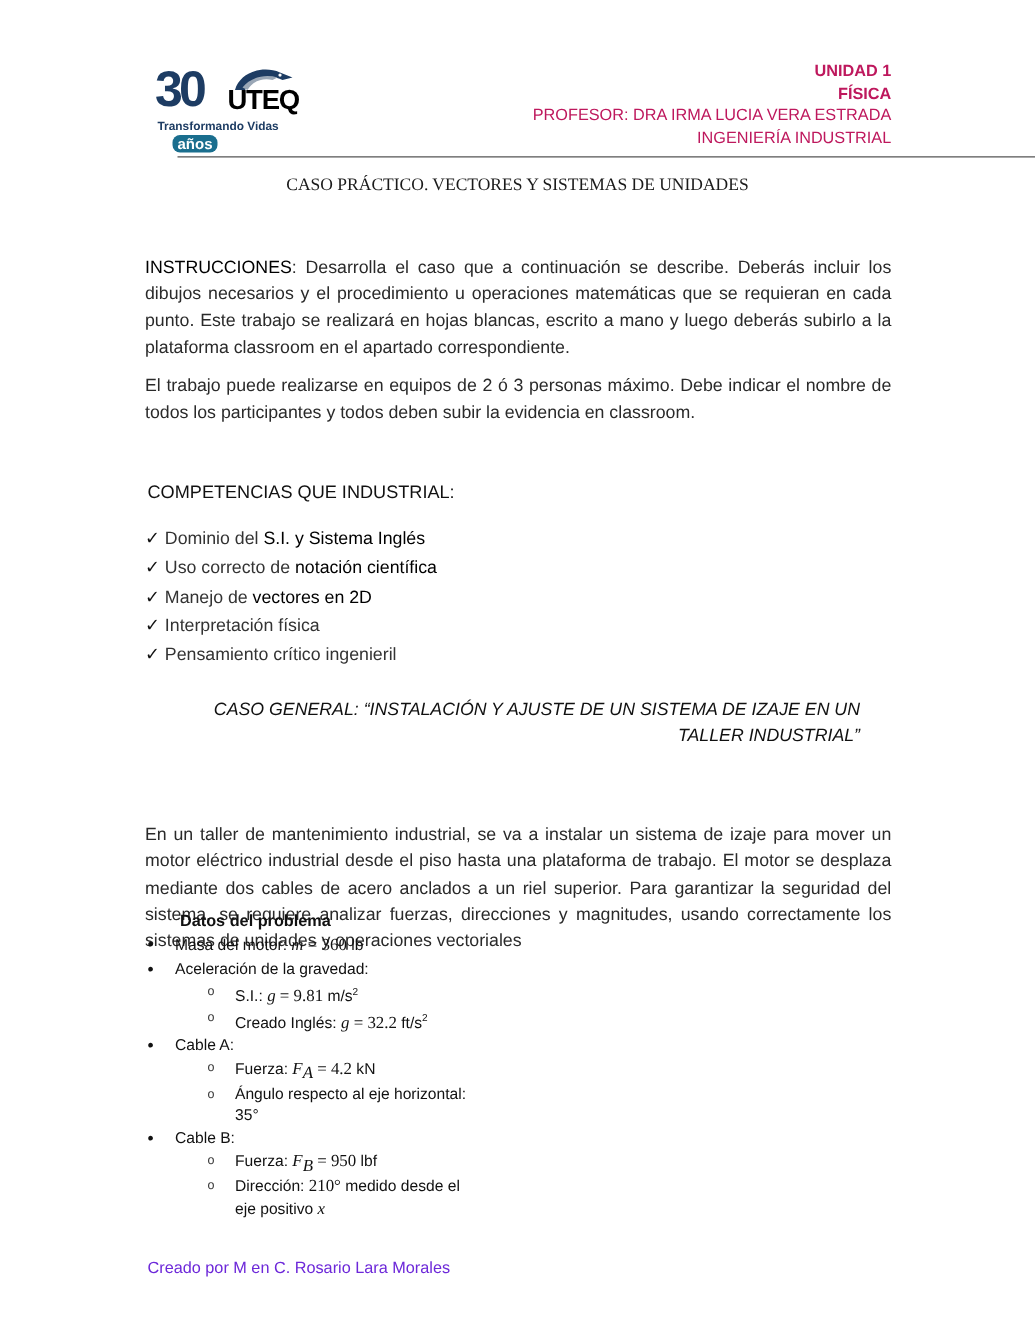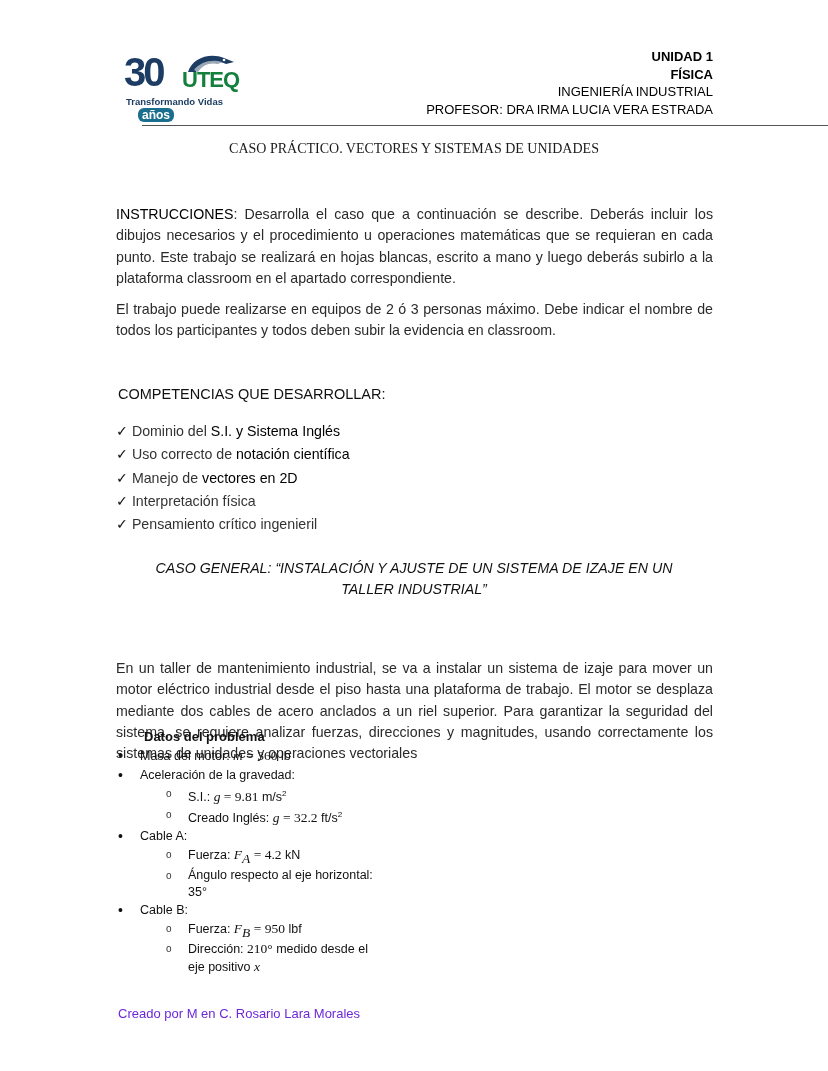--- a/index.html
+++ b/index.html
@@ -7,48 +7,48 @@
          font-family: "Liberation Sans", sans-serif; color: #1f1f1f; }
   .page { position: absolute; left: 0; top: 0; width: 828px; height: 1071px; }
 
   
   .logo { position: absolute; left: 124px; top: 50px; width: 120px; height: 60px; }
   .logo .num30 { position: absolute; left: 0; top: 2px; font-family: "Liberation Sans", sans-serif;
         font-weight: bold; font-size: 40px; color: #1d3c63; letter-spacing: -3px; line-height: 40px; }
   .logo .anos { position: absolute; left: 14px; top: 14px; background: #1a6e8e; color: #fff;
         font-size: 12px; font-weight: bold; padding: 0 4px; border-radius: 6px; line-height: 14px; margin-top: 44px; }
   .logo .uteq { position: absolute; left: 58px; top: 18px; font-weight: bold; font-size: 22px;
-        color: #15803d; letter-spacing: -1px; line-height: 24px; }
+        color: #000000; letter-spacing: -1px; line-height: 24px; }
   .logo .eagle { position: absolute; left: 60px; top: 2px; width: 52px; height: 22px; }
   .logo .tagline { position: absolute; left: 2px; top: 46px; font-size: 9.5px; font-weight: bold;
         color: #1d3c63; white-space: nowrap; }
 
   .hdr-right { position: absolute; right: 115px; top: 48px; text-align: right; font-size: 13px;
-        line-height: 17.5px; color: #000000; }
+        line-height: 17.5px; color: #be185d; }
   .hdr-right .bold { font-weight: bold; }
   .hdr-rule { position: absolute; left: 142px; top: 125px; width: 686px; height: 0;
         border-top: 1.5px solid #555; }
 
   
   .doc-title { position: absolute; left: 0; width: 828px; top: 141px; text-align: center;
         font-size: 14px; color: #1a1a1a; font-family: Liberation Serif, serif; }
   .para { position: absolute; left: 116px; width: 597px; font-size: 14.2px; line-height: 21.3px;
         text-align: justify; color: #2a2a2a; font-family: "Liberation Sans", sans-serif; }
   .para .strong { color: #000; }
   .p1 { top: 204px; }
   .p2 { top: 299px; }
 
   .comp-title { position: absolute; left: 118px; top: 386px; font-size: 14.5px; color: #111; }
   .comp-list { position: absolute; left: 116px; top: 420px; list-style: none; margin: 0; padding: 0;
         font-size: 14.2px; line-height: 23.3px; color: #333; }
   .comp-list li { white-space: nowrap; }
   .comp-list .check { color: #111; margin-right: 4px; }
   .comp-list .em { color: #000; }
 
-  .case-title { position: absolute; left: 140px; width: 548px; top: 558px; text-align: center;
+  .case-title { position: absolute; left: 140px; width: 548px; top: 558px; text-align: right;
         font-style: italic; font-size: 14.2px; line-height: 21px; color: #111; }
   .p3 { top: 610px; margin-top: 48px; }
 
   
   .data { position: absolute; left: 116px; top: 728px; font-family: "Liberation Sans", sans-serif;
         font-size: 12.5px; color: #111; }
   .data .dtitle { font-weight: bold; font-size: 13px; line-height: 18px; padding-left: 28px; }
   .data ul { margin: 0; padding: 0; list-style: none; }
   .data .l1 { position: relative; padding-left: 24px; line-height: 19px; }
   .data .l1::before { content: "•"; position: absolute; left: 2px; top: 0; font-size: 14px; }
@@ -74,32 +74,32 @@
       <path d="M10 18 C16 10, 28 7, 38 10 L34 12 C26 10, 18 13, 14 20 Z" fill="#9aa7b6"></path>
       <circle cx="40" cy="8" r="1.3" fill="#fff"></circle>
     </svg>
     <span class="uteq">UTEQ</span>
     <span class="tagline">Transformando Vidas</span>
   </div>
 
   <div class="hdr-right">
     <div class="bold">UNIDAD 1</div>
     <div class="bold">FÍSICA</div>
+    <div>PROFESOR: DRA IRMA LUCIA VERA ESTRADA</div>
     <div>INGENIERÍA INDUSTRIAL</div>
-    <div>PROFESOR: DRA IRMA LUCIA VERA ESTRADA</div>
   </div>
   <div class="hdr-rule"></div>
 
   <div class="doc-title">CASO PRÁCTICO. VECTORES Y SISTEMAS DE UNIDADES</div>
 
   <div class="para p1"><span class="strong">INSTRUCCIONES</span><span>: Desarrolla el caso que a continuación se describe. Deberás incluir los dibujos necesarios y el procedimiento u operaciones matemáticas que se requieran en cada punto. Este trabajo se realizará en hojas blancas, escrito a mano y luego deberás subirlo a la plataforma classroom en el apartado correspondiente.</span></div>
 
   <div class="para p2">El trabajo puede realizarse en equipos de 2 ó 3 personas máximo. Debe indicar el nombre de todos los participantes y todos deben subir la evidencia en classroom.</div>
 
-  <div class="comp-title">COMPETENCIAS QUE DESARROLLAR:</div>
+  <div class="comp-title">COMPETENCIAS QUE INDUSTRIAL:</div>
   <ul class="comp-list">
     <li><span class="check">✓</span><span>Dominio del </span><span class="em">S.I. y Sistema Inglés</span></li>
     <li><span class="check">✓</span><span>Uso correcto de </span><span class="em">notación científica</span></li>
     <li><span class="check">✓</span><span>Manejo de </span><span class="em">vectores en 2D</span></li>
     <li><span class="check">✓</span><span>Interpretación física</span></li>
     <li><span class="check">✓</span><span>Pensamiento crítico ingenieril</span></li>
   </ul>
 
   <div class="case-title">CASO GENERAL: “INSTALACIÓN Y AJUSTE DE UN SISTEMA DE IZAJE EN UN TALLER INDUSTRIAL”</div>
   <div class="para p3">En un taller de mantenimiento industrial, se va a instalar un sistema de izaje para mover un motor eléctrico industrial desde el piso hasta una plataforma de trabajo. El motor se desplaza mediante dos cables de acero anclados a un riel superior. Para garantizar la seguridad del sistema, se requiere analizar fuerzas, direcciones y magnitudes, usando correctamente los sistemas de unidades y operaciones vectoriales</div>

